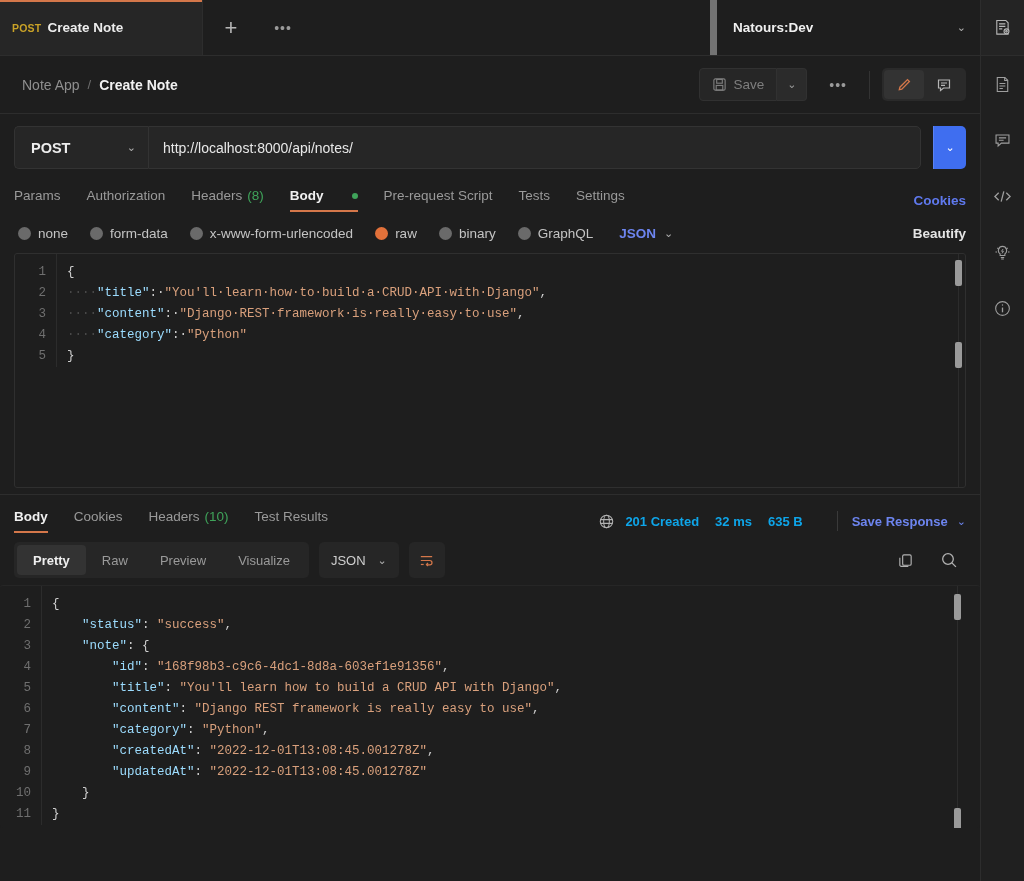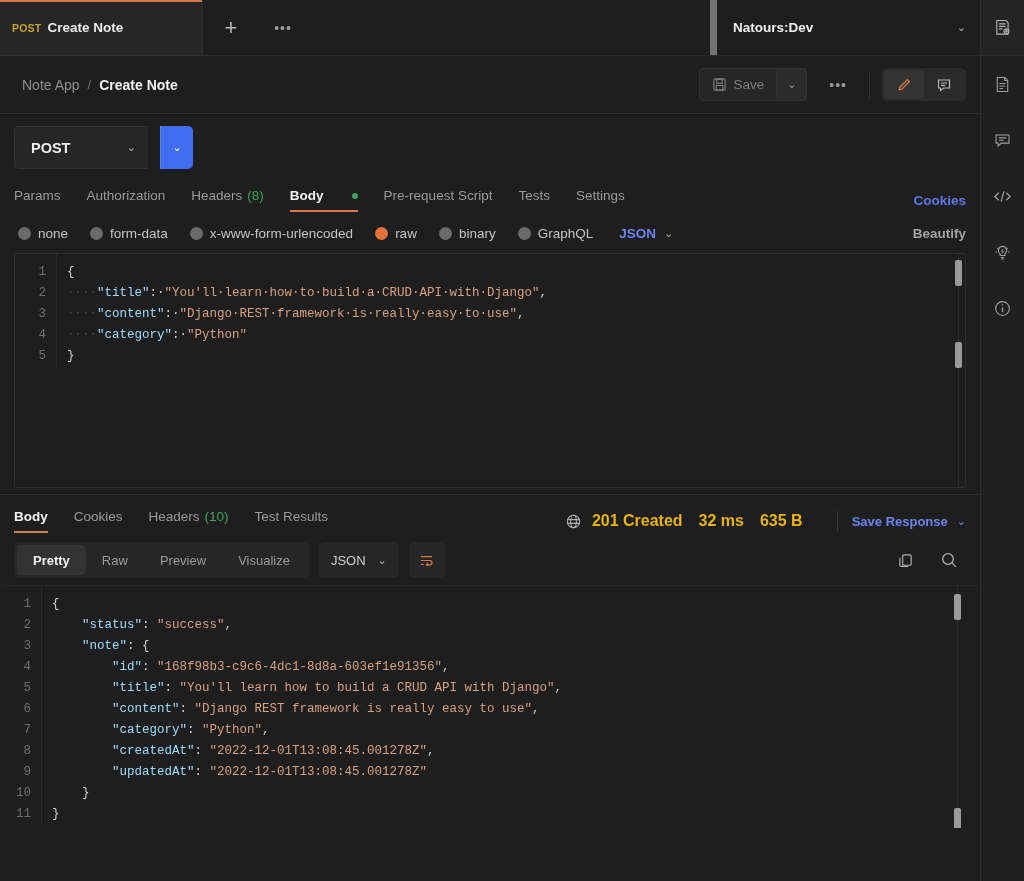--- a/index.html
+++ b/index.html
@@ -79,21 +79,21 @@
   .rt-spacer { flex:1; }
   .link-blue { color:#5f79ee; font-size:13.5px; font-weight:600; cursor:pointer; }
 
   
   .bodyrow { display:flex; align-items:center; padding: 6px 14px 10px 18px; height: 36px; }
   .radio { display:flex; align-items:center; gap:7px; margin-right: 22px; font-size:13.5px; color:#c4c4c4; cursor:pointer; }
   .dot { width:13px; height:13px; border-radius:50%; background:#6a6a6a; display:inline-block; }
   .dot.on { background:#e2713a; }
   .json-sel { display:flex; align-items:center; gap:8px; margin-left: 4px; cursor:pointer; }
   .json-txt { color:#6d85f0; font-size:13.5px; font-weight:600; }
-  .beautify { color:#a3a3a3; font-size:13.5px; font-weight:600; cursor:pointer; }
+  .beautify { color:#e5e5e5; font-size:13.5px; font-weight:600; cursor:pointer; }
 
   
   .editor { margin: 0 14px; background:#1e1e1e; border:1px solid #2f2f2f; border-radius:3px;
             position:relative; overflow:hidden; }
   .editor.req { height: 235px; }
   .editor.res { height: 243px; border:none; margin:0; border-top:1px solid #262626;}
   .code { display:flex; font-family:"Liberation Mono", monospace; font-size:12.5px; line-height:21px; }
   .gutter { width: 42px; text-align:right; padding: 8px 10px 0 0; color:#6f6f6f; user-select:none;
             border-right:1px solid #2c2c2c; }
   .gutter div { height:21px; }
@@ -103,21 +103,21 @@
   .s { color:#d9a07c; }
   .p { color:#cfcfcf; }
   .ws { color:#4a4a4a; }
   .sb { position:absolute; right:3px; width:7px; background:#9a9a9a; border-radius:2px; }
   .sb-track { position:absolute; right:6px; top:0; bottom:0; width:1px; background:#2c2c2c; }
 
   
   .resdiv { height:1px; background:#2d2d2d; margin-top: 6px; }
   .restabs { display:flex; align-items:center; padding: 10px 14px 0 14px; height: 42px; }
   .globe { display:inline-block; margin-right:10px; }
-  .stat { color:#eab308; font-size:16px; font-weight:600; margin-right:16px; }
+  .stat { color:#0ea5e9; font-size:13px; font-weight:600; margin-right:16px; }
   .stat.l { margin-right: 30px; }
   .res-vsep { width:1px; height:20px; background:#3a3a3a; margin: 0 14px 0 4px; }
   .saveres { color:#6d85f0; font-size:13px; font-weight:600; cursor:pointer; }
 
   
   .restool { display:flex; align-items:center; padding: 8px 14px 10px 14px; height: 48px; gap: 10px; }
   .pillgroup { display:flex; background:#262626; border-radius:5px; padding:3px; }
   .pill { padding: 0 16px; height:30px; display:flex; align-items:center; border-radius:4px;
           font-size:13px; color:#9a9a9a; cursor:pointer; }
   .pill.active { background:#333333; color:#f0f0f0; font-weight:600; }
@@ -194,20 +194,23 @@
           </span>
         </div>
       </div>
     </div>
 
     <div class="urlrow">
       <div class="method-box">
         <span class="method-txt">POST</span>
         <span class="chev">⌄</span>
       </div>
+      <div class="url-box">
+        <span class="url-txt">http://localhost:8000/api/notes/</span>
+      </div>
       <div class="send-wrap">
         <div class="send-caret">⌄</div>
       </div>
     </div>
 
     <div class="reqtabs">
       <div class="rt">
         <span>Params</span>
       </div>
       <div class="rt">

